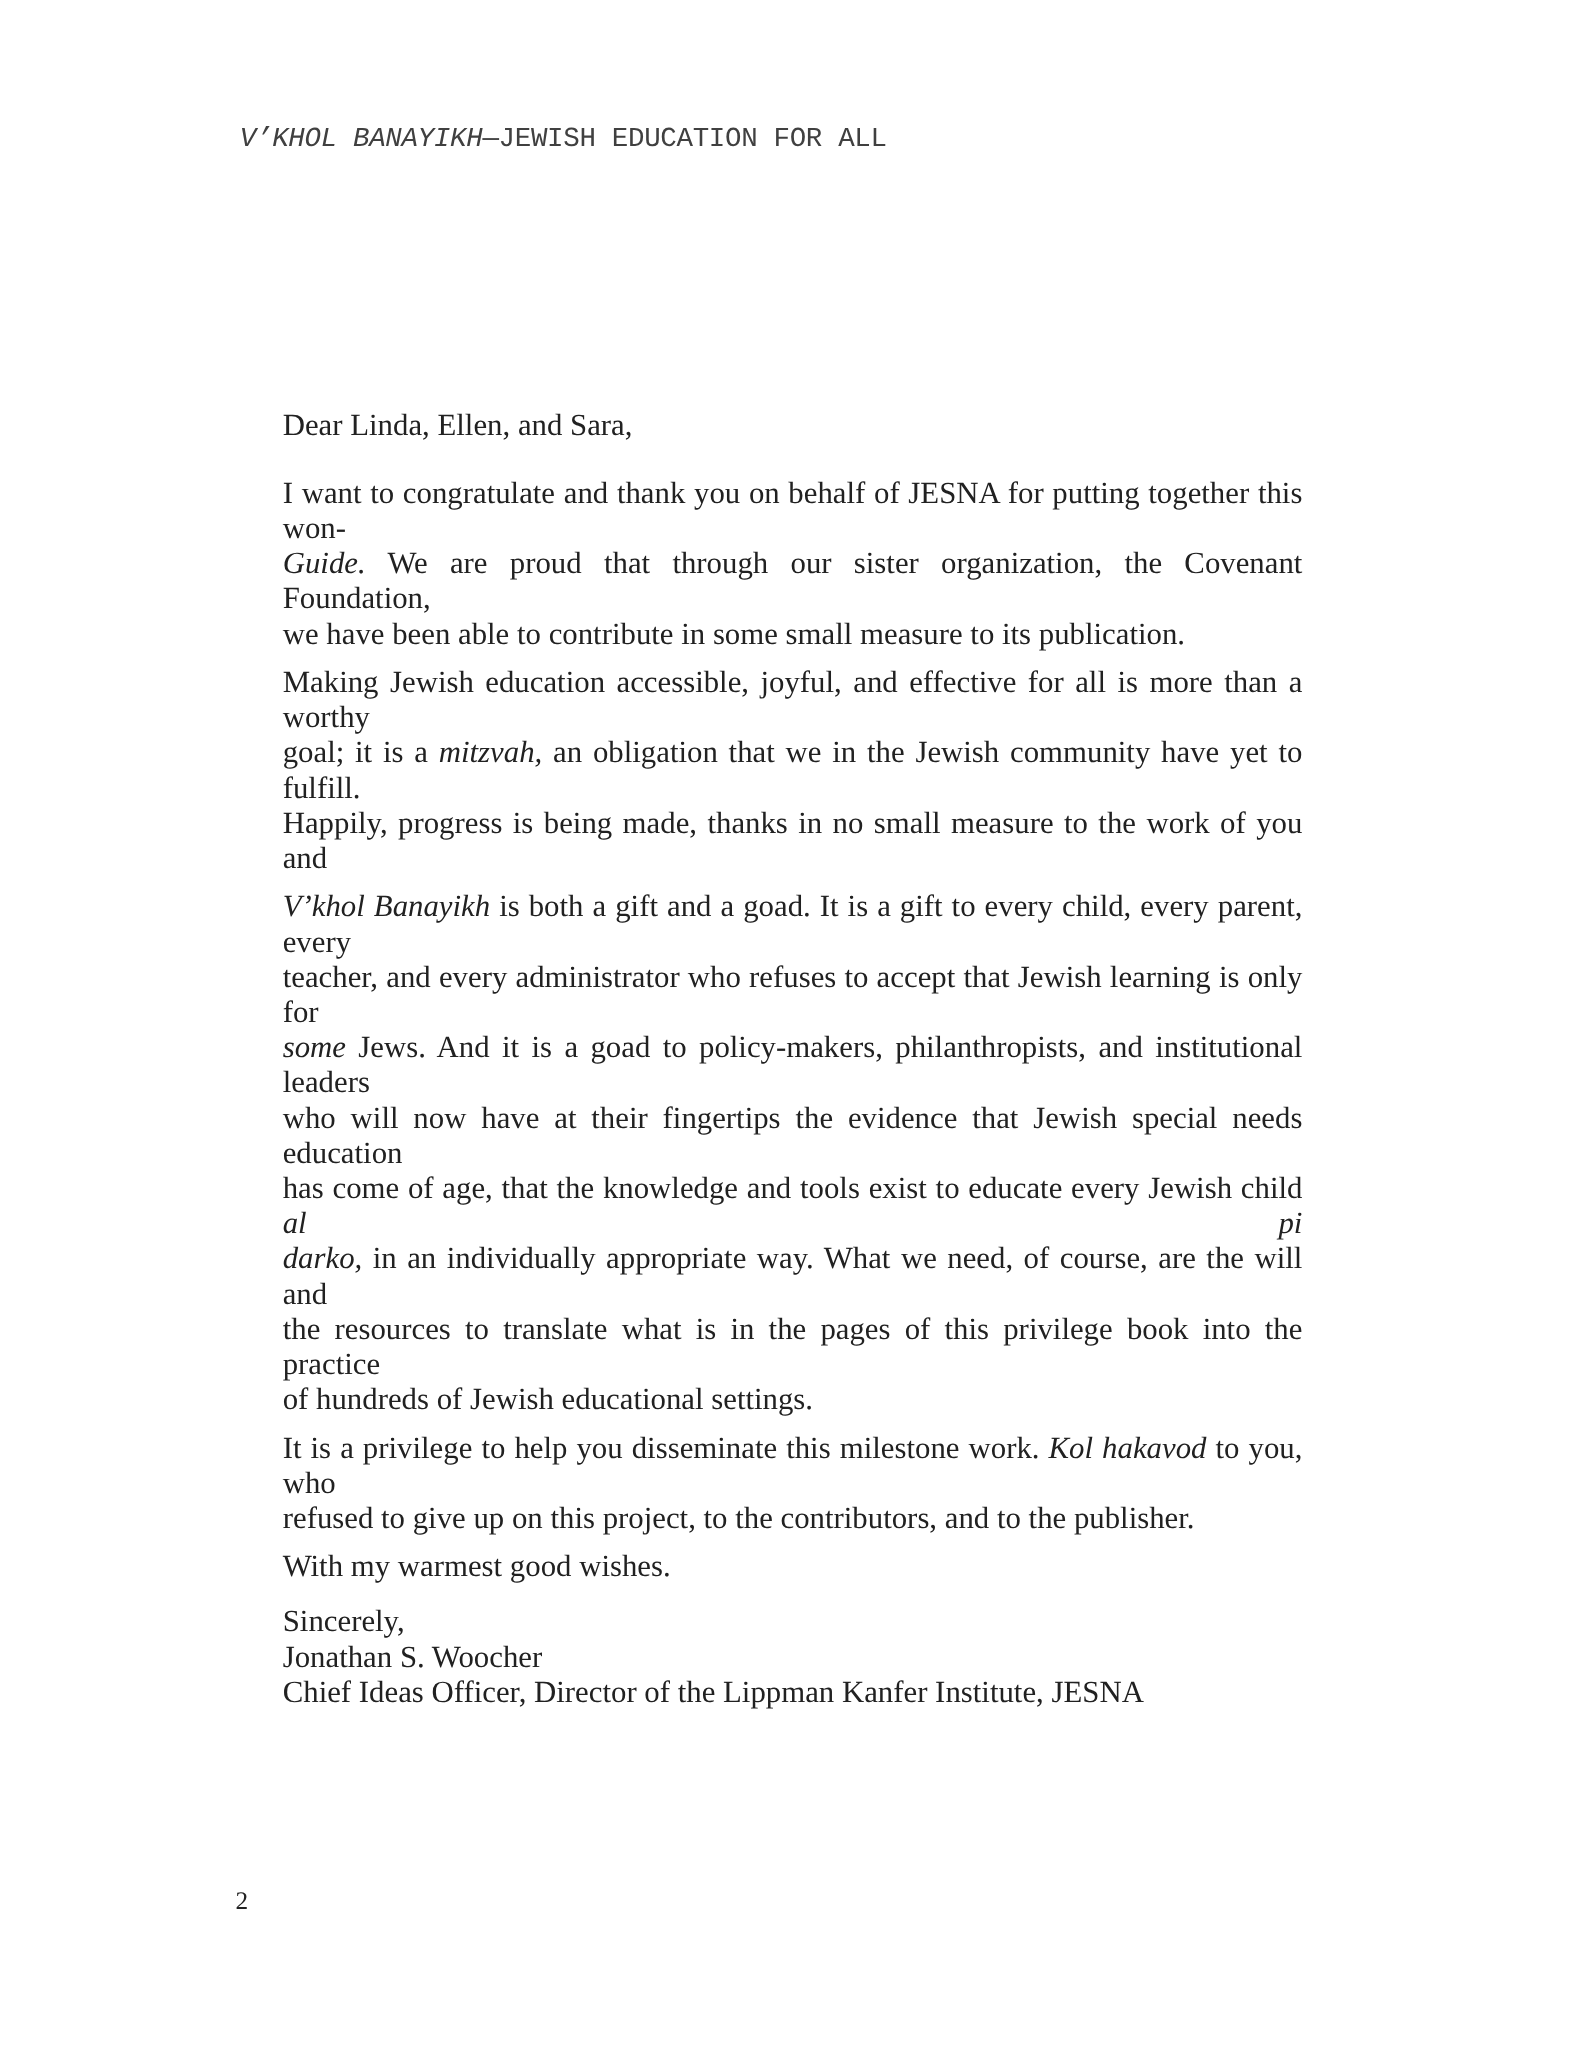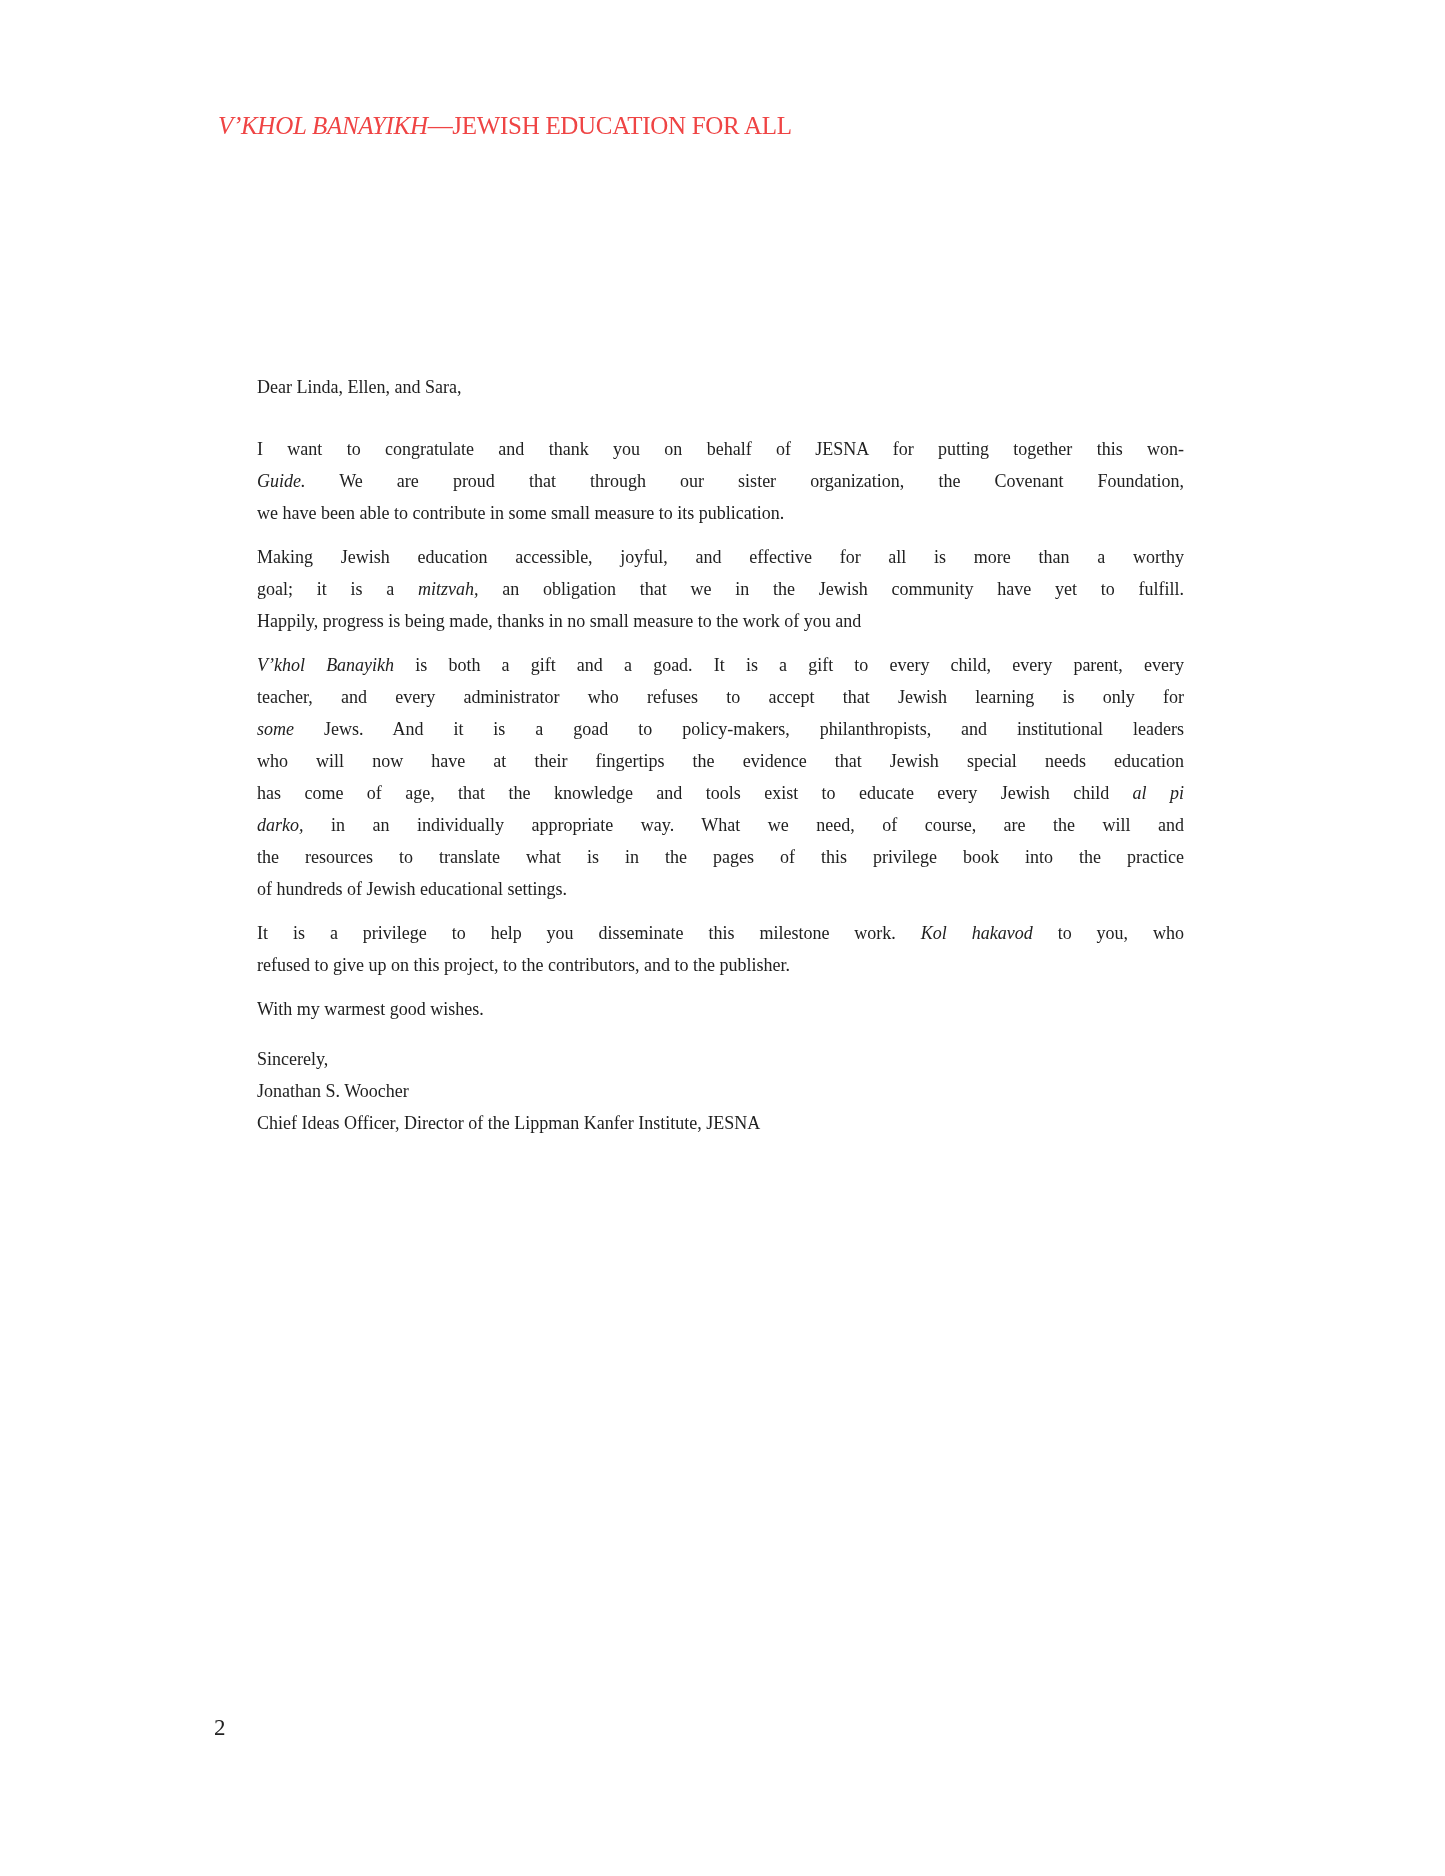--- a/index.html
+++ b/index.html
@@ -12,37 +12,37 @@
     width: 1445px;
     height: 1876px;
     background: #ffffff;
     overflow: hidden;
   }
   
   .running-header {
     position: absolute;
     left: 218px;
     top: 112px;
-    font-family: Liberation Serif, serif;
+    font-family: Liberation Mono, monospace;
     font-size: 25px;
     letter-spacing: -0.3px;
-    color: #ef4444;
+    color: #404040;
     white-space: nowrap;
   }
   .running-header .hdr-italic {
     font-style: italic;
   }
   
   .letter {
     position: absolute;
     left: 257px;
     top: 371px;
     width: 931px;
     font-family: "Liberation Serif", serif;
-    font-size: 18px;
+    font-size: 28px;
     line-height: 32px;
     color: #212121;
   }
   .salutation {
     margin: 0 0 30px 0;
   }
   .para {
     margin: 0 4px 12px 0;
   }
   .line {

